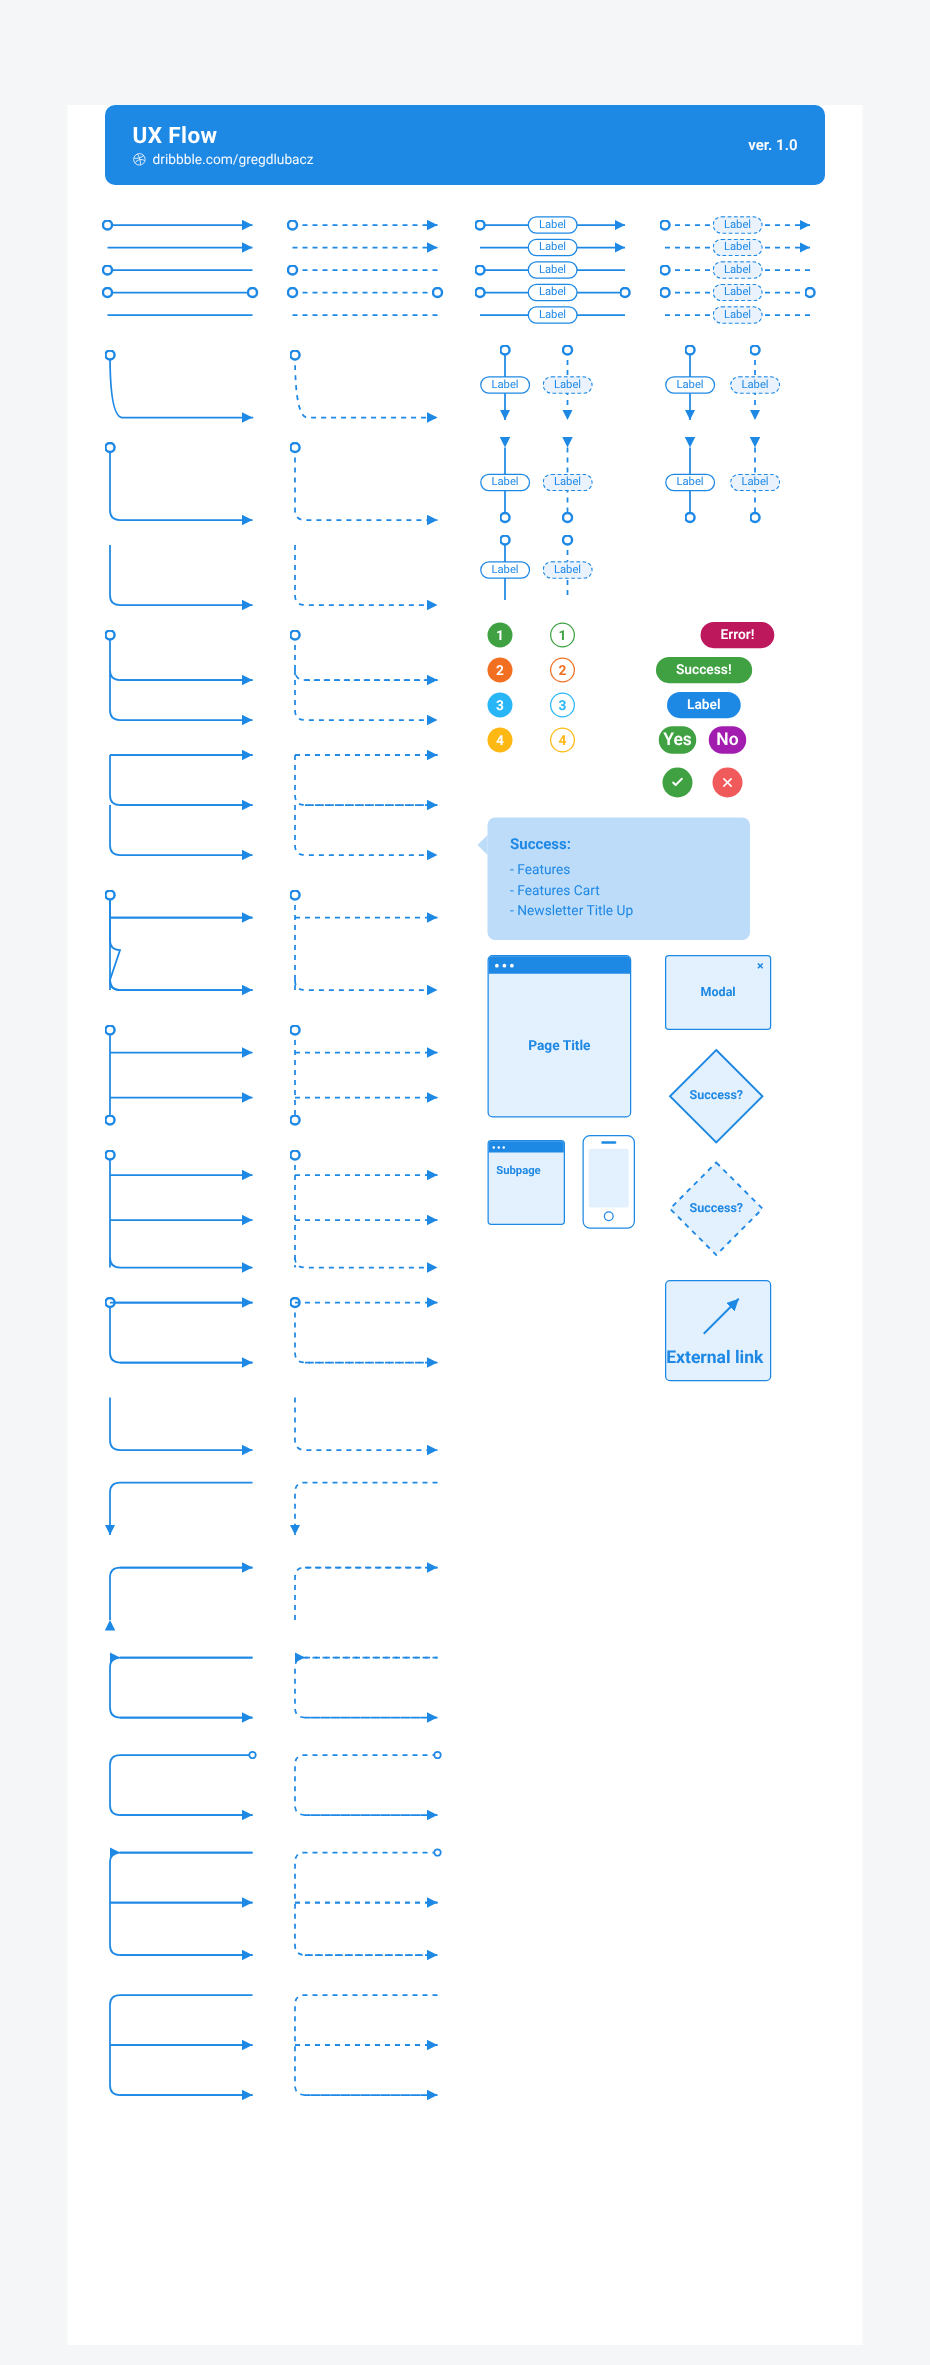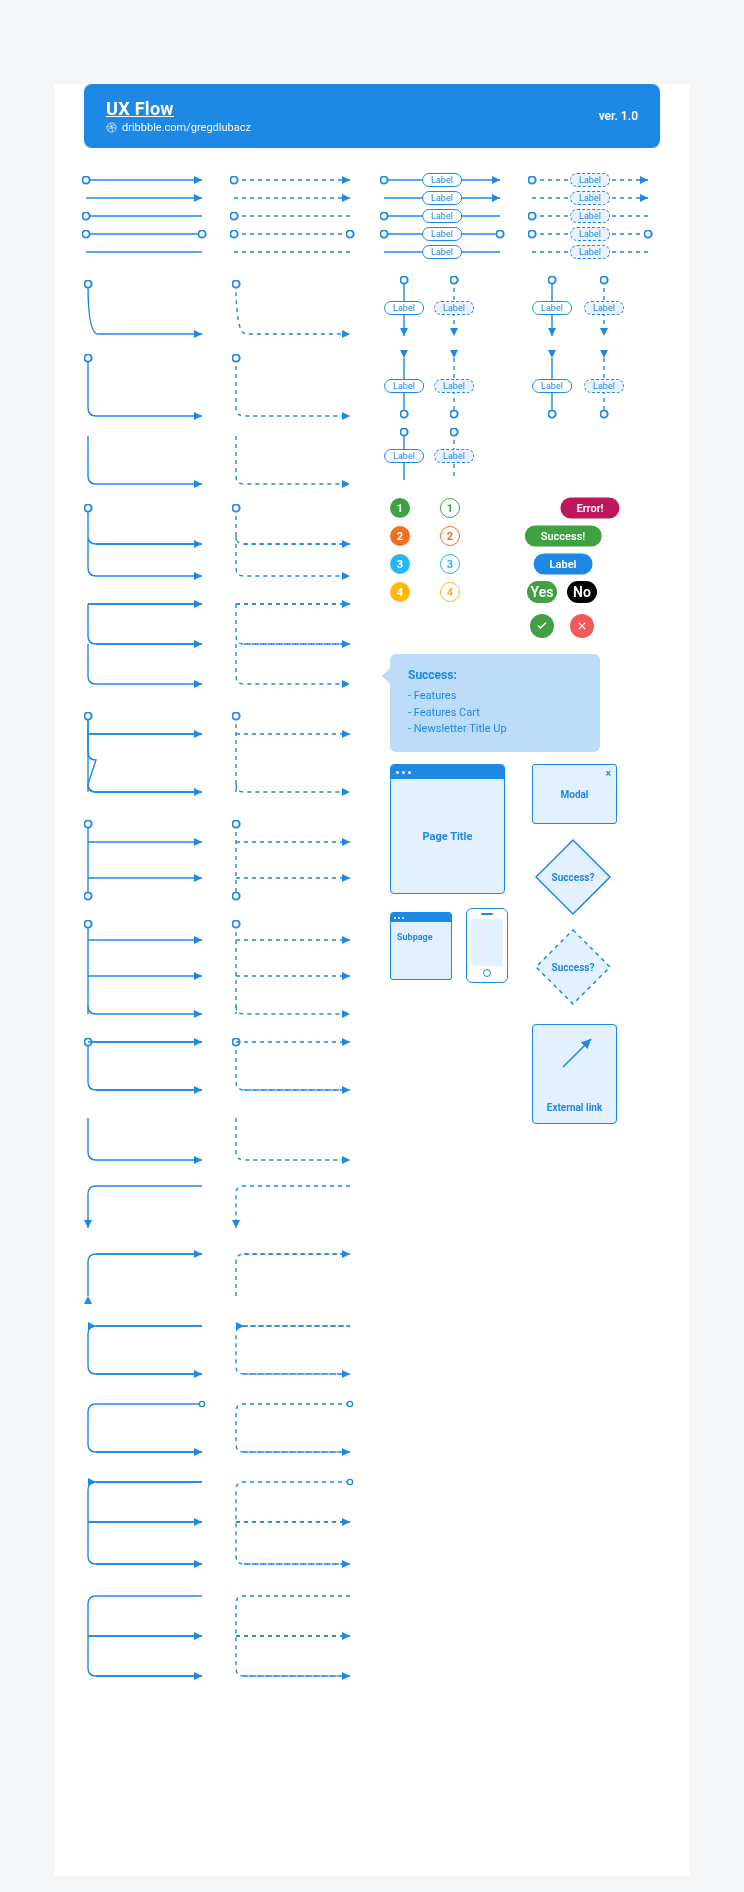--- a/index.html
+++ b/index.html
@@ -27,21 +27,21 @@
     background: #1e88e5;
     color: #fff;
     border-radius: 8px;
     margin: 30px 30px 0 30px;
     padding: 14px 22px;
     display: flex;
     align-items: center;
     justify-content: space-between;
   }
   .hdr-left { display: flex; flex-direction: column; }
-  .hdr-title { font-size: 18px; font-weight: 700; letter-spacing: .3px; text-decoration: underline; }
+  .hdr-title { font-size: 18px; font-weight: 700; letter-spacing: .3px; }
   .hdr-sub { font-size: 11px; opacity: .95; margin-top: 2px; display:flex; align-items:center; gap:5px;}
   .hdr-ver { font-size: 12px; font-weight: 600; }
 
   .grid {
     position: relative;
     margin: 28px 30px 0 30px;
     width: 576px;
     height: 1640px;
   }
 
@@ -135,22 +135,22 @@
   .modal .x{position:absolute;top:3px;right:5px;font-size:10px;}
   .modal .t{position:absolute;top:50%;left:50%;transform:translate(-50%,-50%);}
 
   .diamond {
     position:absolute; width:78px; height:78px;
   }
   .diamond svg{position:absolute;inset:0;}
   .diamond .t{position:absolute;top:50%;left:50%;transform:translate(-50%,-50%);color:#1e88e5;font-size:10px;font-weight:700;}
 
   .extlink {
-    position:absolute; width:85px; height:100px; border:1.5px solid #1e88e5; background:#e3f0fd; border-radius:4px;
-    color:#1e88e5; font-size:10px; font-weight:700; text-align:center;
+    position:absolute; width:85px; height:81px; border:1.5px solid #1e88e5; background:#e3f0fd; border-radius:4px;
+    color:#1e88e5; font-size:14px; font-weight:700; text-align:left;
   }
   .extlink .t{position:absolute;bottom:10px;left:0;right:0;}
 </style>
 </head>
 <body>
 
 <div class="canvas">
   <div class="sheet">
 
     <div class="hdr">
@@ -352,21 +352,21 @@
       <div class="num" style="left:316px;top:416px;background:#fdb813">4</div>
       <div class="num outline" style="left:366px;top:332px;color:#3fa142;border-color:#3fa142">1</div>
       <div class="num outline" style="left:366px;top:360px;color:#f26f21;border-color:#f26f21">2</div>
       <div class="num outline" style="left:366px;top:388px;color:#29b6f6;border-color:#29b6f6">3</div>
       <div class="num outline" style="left:366px;top:416px;color:#fdb813;border-color:#fdb813">4</div>
 
       <div class="status" style="left:506px;top:332px;background:#be185d">Error!</div>
       <div class="status" style="left:479px;top:360px;background:#3fa142">Success!</div>
       <div class="status" style="left:479px;top:388px;background:#1e88e5">Label</div>
       <div class="yn" style="left:458px;top:416px;background:#3fa142">Yes</div>
-      <div class="yn" style="left:498px;top:416px;background:#000000">No</div>
+      <div class="yn" style="left:498px;top:416px;background:#a21caf">No</div>
       <div class="roundbtn" style="left:458px;top:450px;background:#3fa142">
         <svg width="12" height="12" viewBox="0 0 24 24" fill="none">
             <path d="M5 12l4 4 10-10" stroke="#fff" stroke-width="3" stroke-linecap="round" stroke-linejoin="round"></path>
           </svg>
       </div>
       <div class="roundbtn" style="left:498px;top:450px;background:#f05a5a">
         <svg width="10" height="10" viewBox="0 0 24 24" fill="none">
             <path d="M5 5l14 14M19 5L5 19" stroke="#fff" stroke-width="3" stroke-linecap="round"></path>
           </svg>
       </div>

